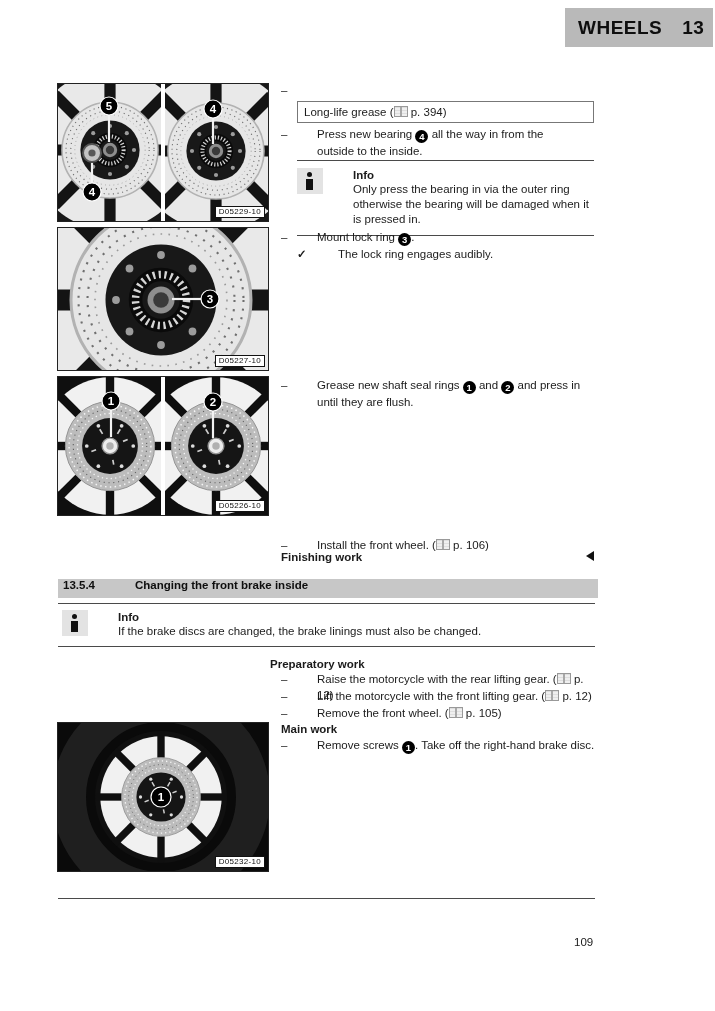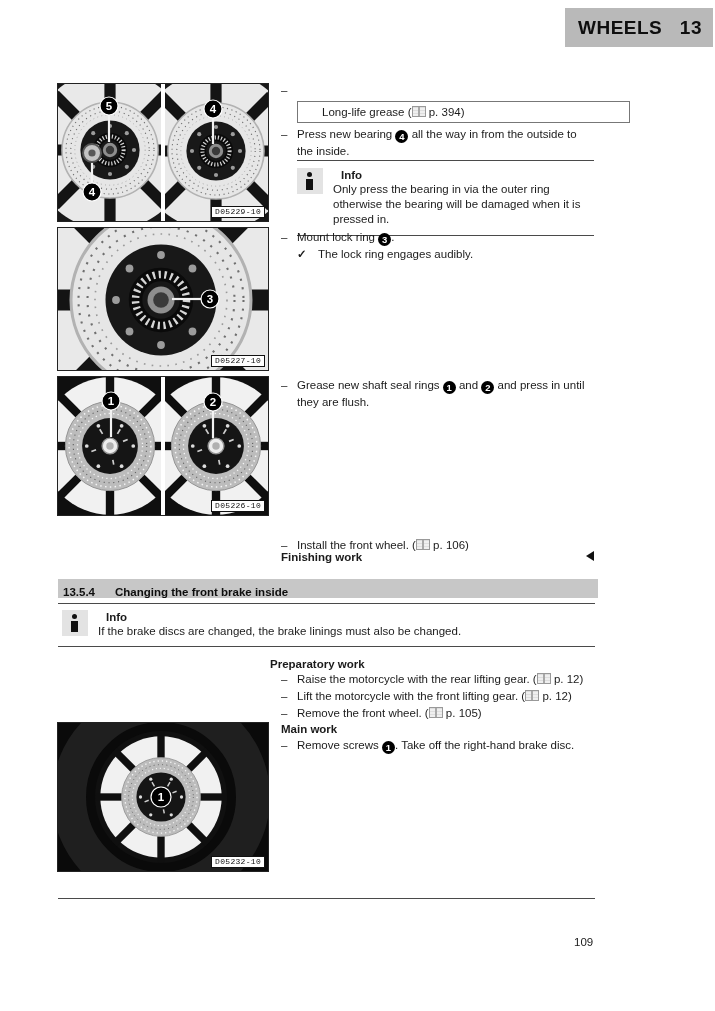--- a/index.html
+++ b/index.html
@@ -1,33 +1,33 @@
 <!DOCTYPE html>
 <html><head>
 <meta charset="utf-8">
 <style>
   html,body{margin:0;padding:0;}
   body{
     width:715px;height:1011px;position:relative;background:#ffffff;
     font-family:"Liberation Sans", sans-serif;color:#1b1b1b;overflow:hidden;
   }
-  .abs{position:absolute;}
+  .abs{position:absolute;gap:20px;}
   
   .chap-header{
     left:565px;top:8px;width:148px;height:39px;background:#b9b9b9;
     display:flex;align-items:center;justify-content:space-between;
     padding:0 11px 0 13px;box-sizing:border-box;
     font-size:19px;font-weight:bold;letter-spacing:0.5px;color:#0e0e0e;
   }
   
   .fig{border:1px solid #222;background:#111;line-height:0;}
   .fig svg{display:block;}
   .fig-label{
     position:absolute;right:3px;bottom:3px;background:#fff;border:1px solid #111;
-    font-family:Liberation Mono, monospace;font-size:8px;line-height:10px;
+    font-family:Liberation Sans, sans-serif;font-size:8px;line-height:10px;
     padding:0 3px;letter-spacing:0.3px;color:#111;
   }
   svg text.callout-num{
     font-family:"Liberation Sans",sans-serif;font-weight:bold;font-size:11.5px;
     fill:#fff;text-anchor:middle;
   }
   
   .step{display:flex;font-size:11.5px;line-height:16px;}
   .step .dash{width:16px;flex:none;}
   .boldhead{font-size:11.5px;font-weight:bold;line-height:15px;}
@@ -38,39 +38,39 @@
   }
   .book{
     display:inline-block;width:12px;height:9px;vertical-align:-1px;
     border:1px solid #999;
     background:
       linear-gradient(to right, rgba(0,0,0,0) 45%, #a8a8a8 45%, #a8a8a8 55%, rgba(0,0,0,0) 55%),
       repeating-linear-gradient(#dedede 0 1px, #efefef 1px 3px);
   }
   .specbox{
     left:297px;top:101px;width:283px;border:1px solid #777;background:#fff;
-    font-size:11.5px;line-height:14px;padding:3px 24px;
+    font-size:11.5px;line-height:14px;padding:3px 6px;
   }
   .infobox{border-top:1px solid #4a4a4a;border-bottom:1px solid #4a4a4a;display:flex;}
   .infobox .body{flex:1;}
   .i-icon{width:26px;height:26px;background:#e3e3e3;position:relative;flex:none;}
   .i-icon::before{
     content:"";position:absolute;left:10px;top:4px;width:5px;height:5px;
     background:#111;border-radius:50%;
   }
   .i-icon::after{
     content:"";position:absolute;left:9px;top:11px;width:7px;height:11px;background:#111;
   }
-  .info-title{font-size:11.5px;font-weight:bold;line-height:14px;margin-left:8px;}
+  .info-title{font-size:11.5px;font-weight:bold;line-height:14px;}
   .info-text{font-size:11.5px;line-height:15px;}
   .checkline{display:flex;font-size:11.5px;line-height:16px;}
   .checkline .chk{width:21px;flex:none;font-weight:bold;}
   .section-bar{
     left:58px;top:579px;width:540px;height:19px;background:#c7c7c7;
-    display:flex;align-items:flex-end;font-size:11.5px;font-weight:bold;color:#0e0e0e;
+    display:flex;align-items:flex-start;font-size:11.5px;font-weight:bold;color:#0e0e0e;
   }
   .section-bar .num{width:52px;margin-left:5px;flex:none;}
   .hrule{height:1px;background:#4a4a4a;}
   .chg-marker{
     left:586px;top:551px;width:0;height:0;
     border-top:5px solid transparent;border-bottom:5px solid transparent;
     border-right:8px solid #111;
   }
   .pagenum{left:574px;top:936px;font-size:11.5px;font-weight:normal;}
 </style>

